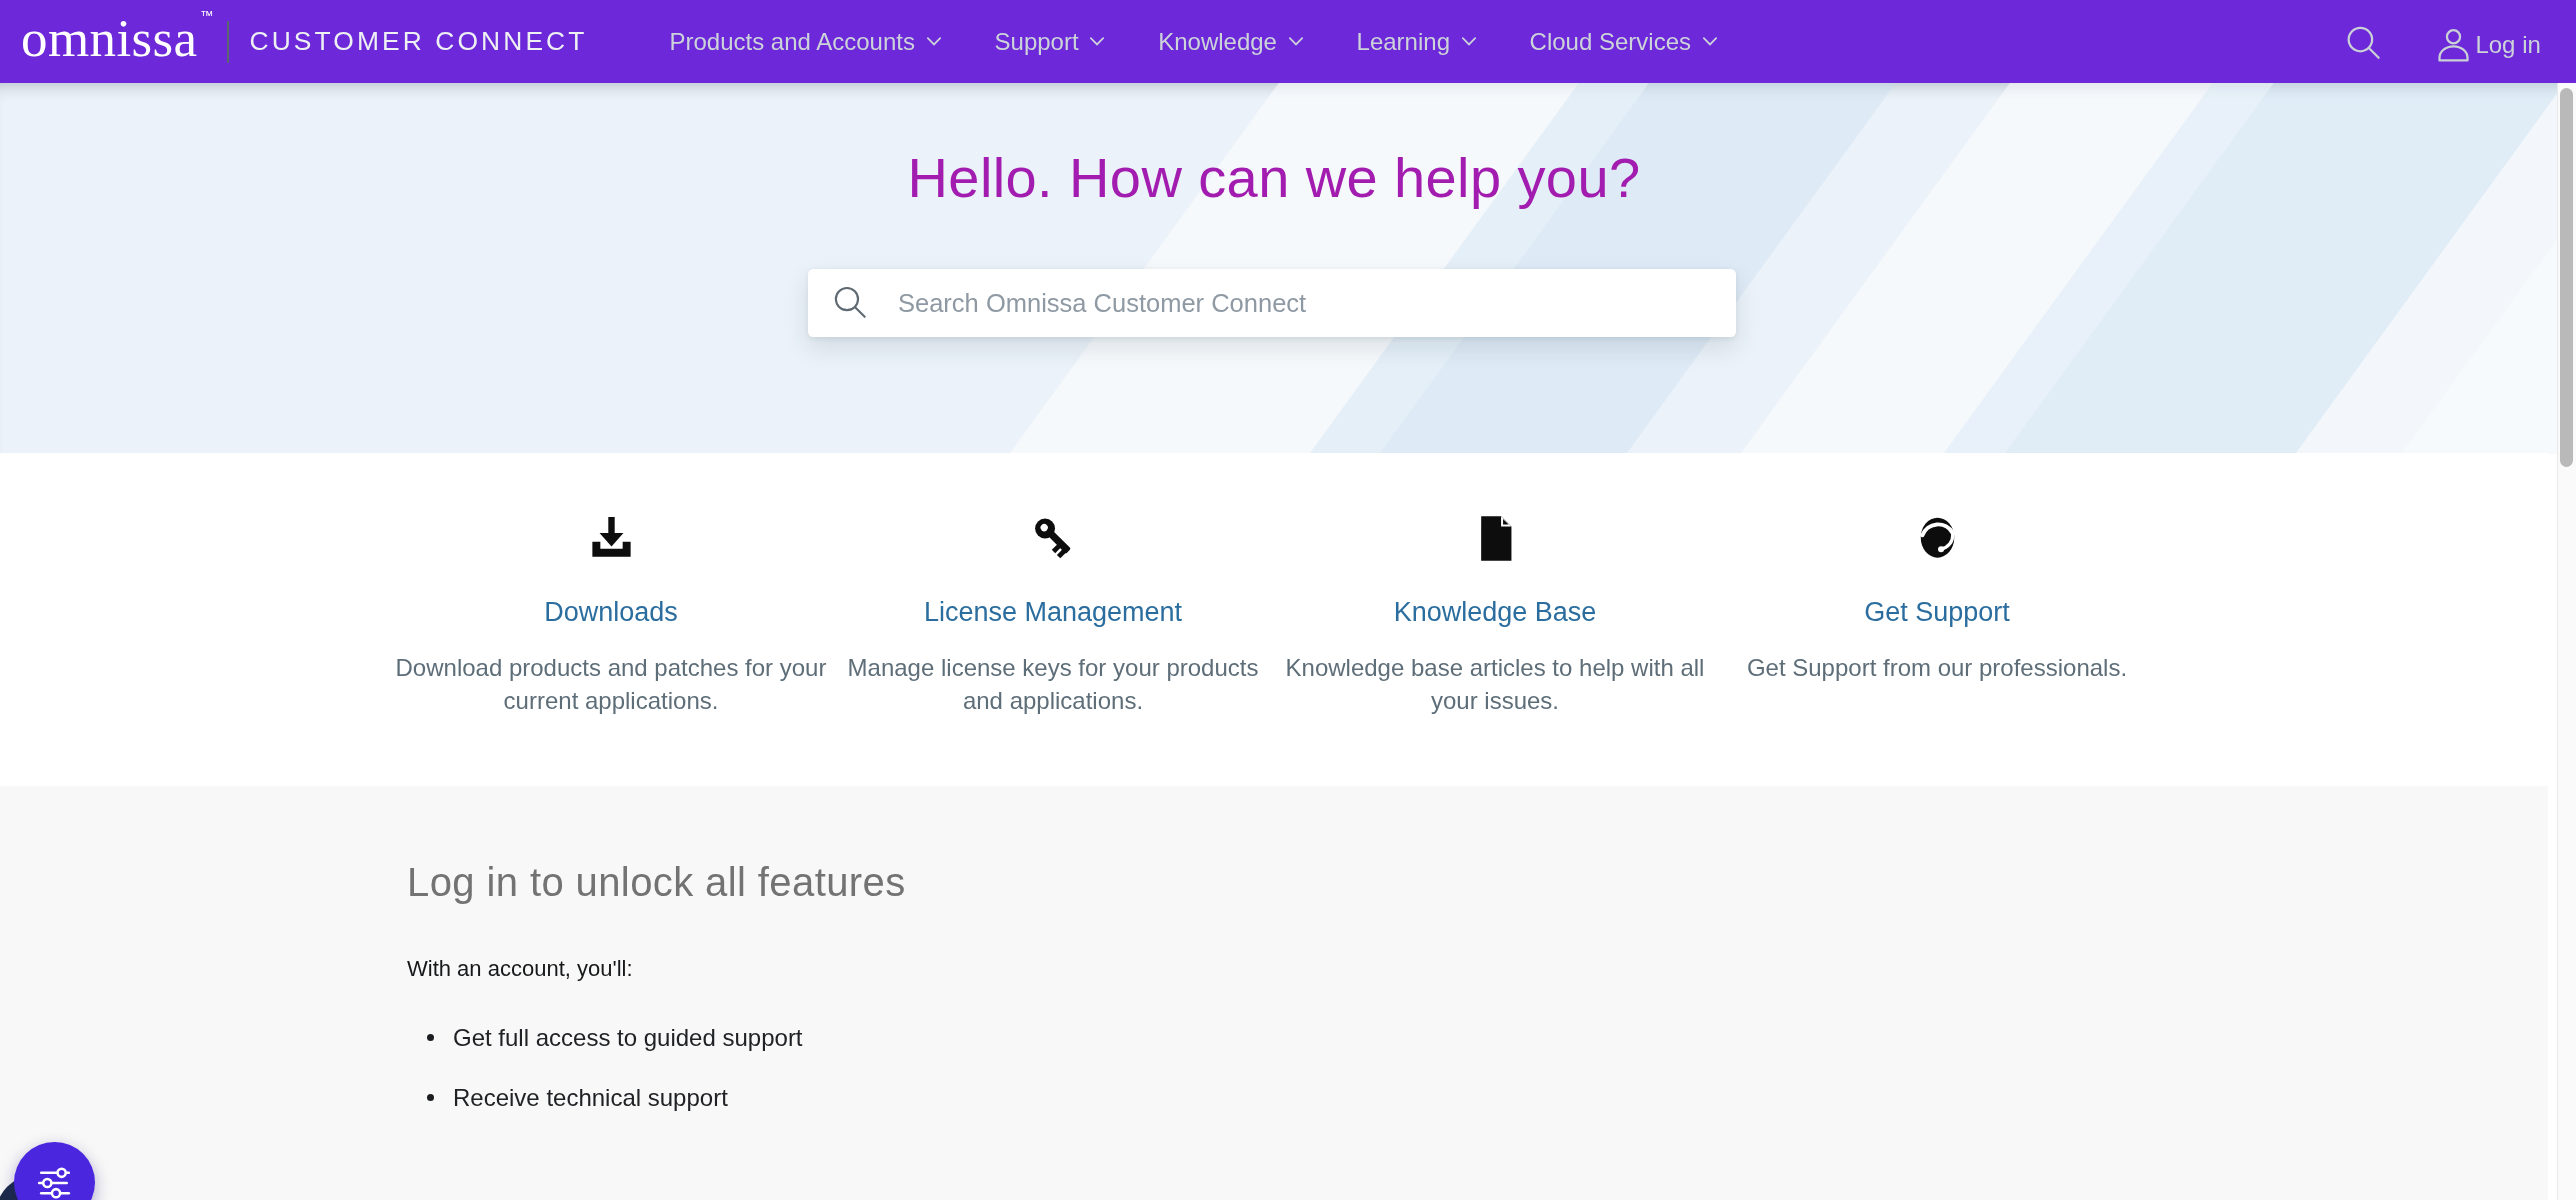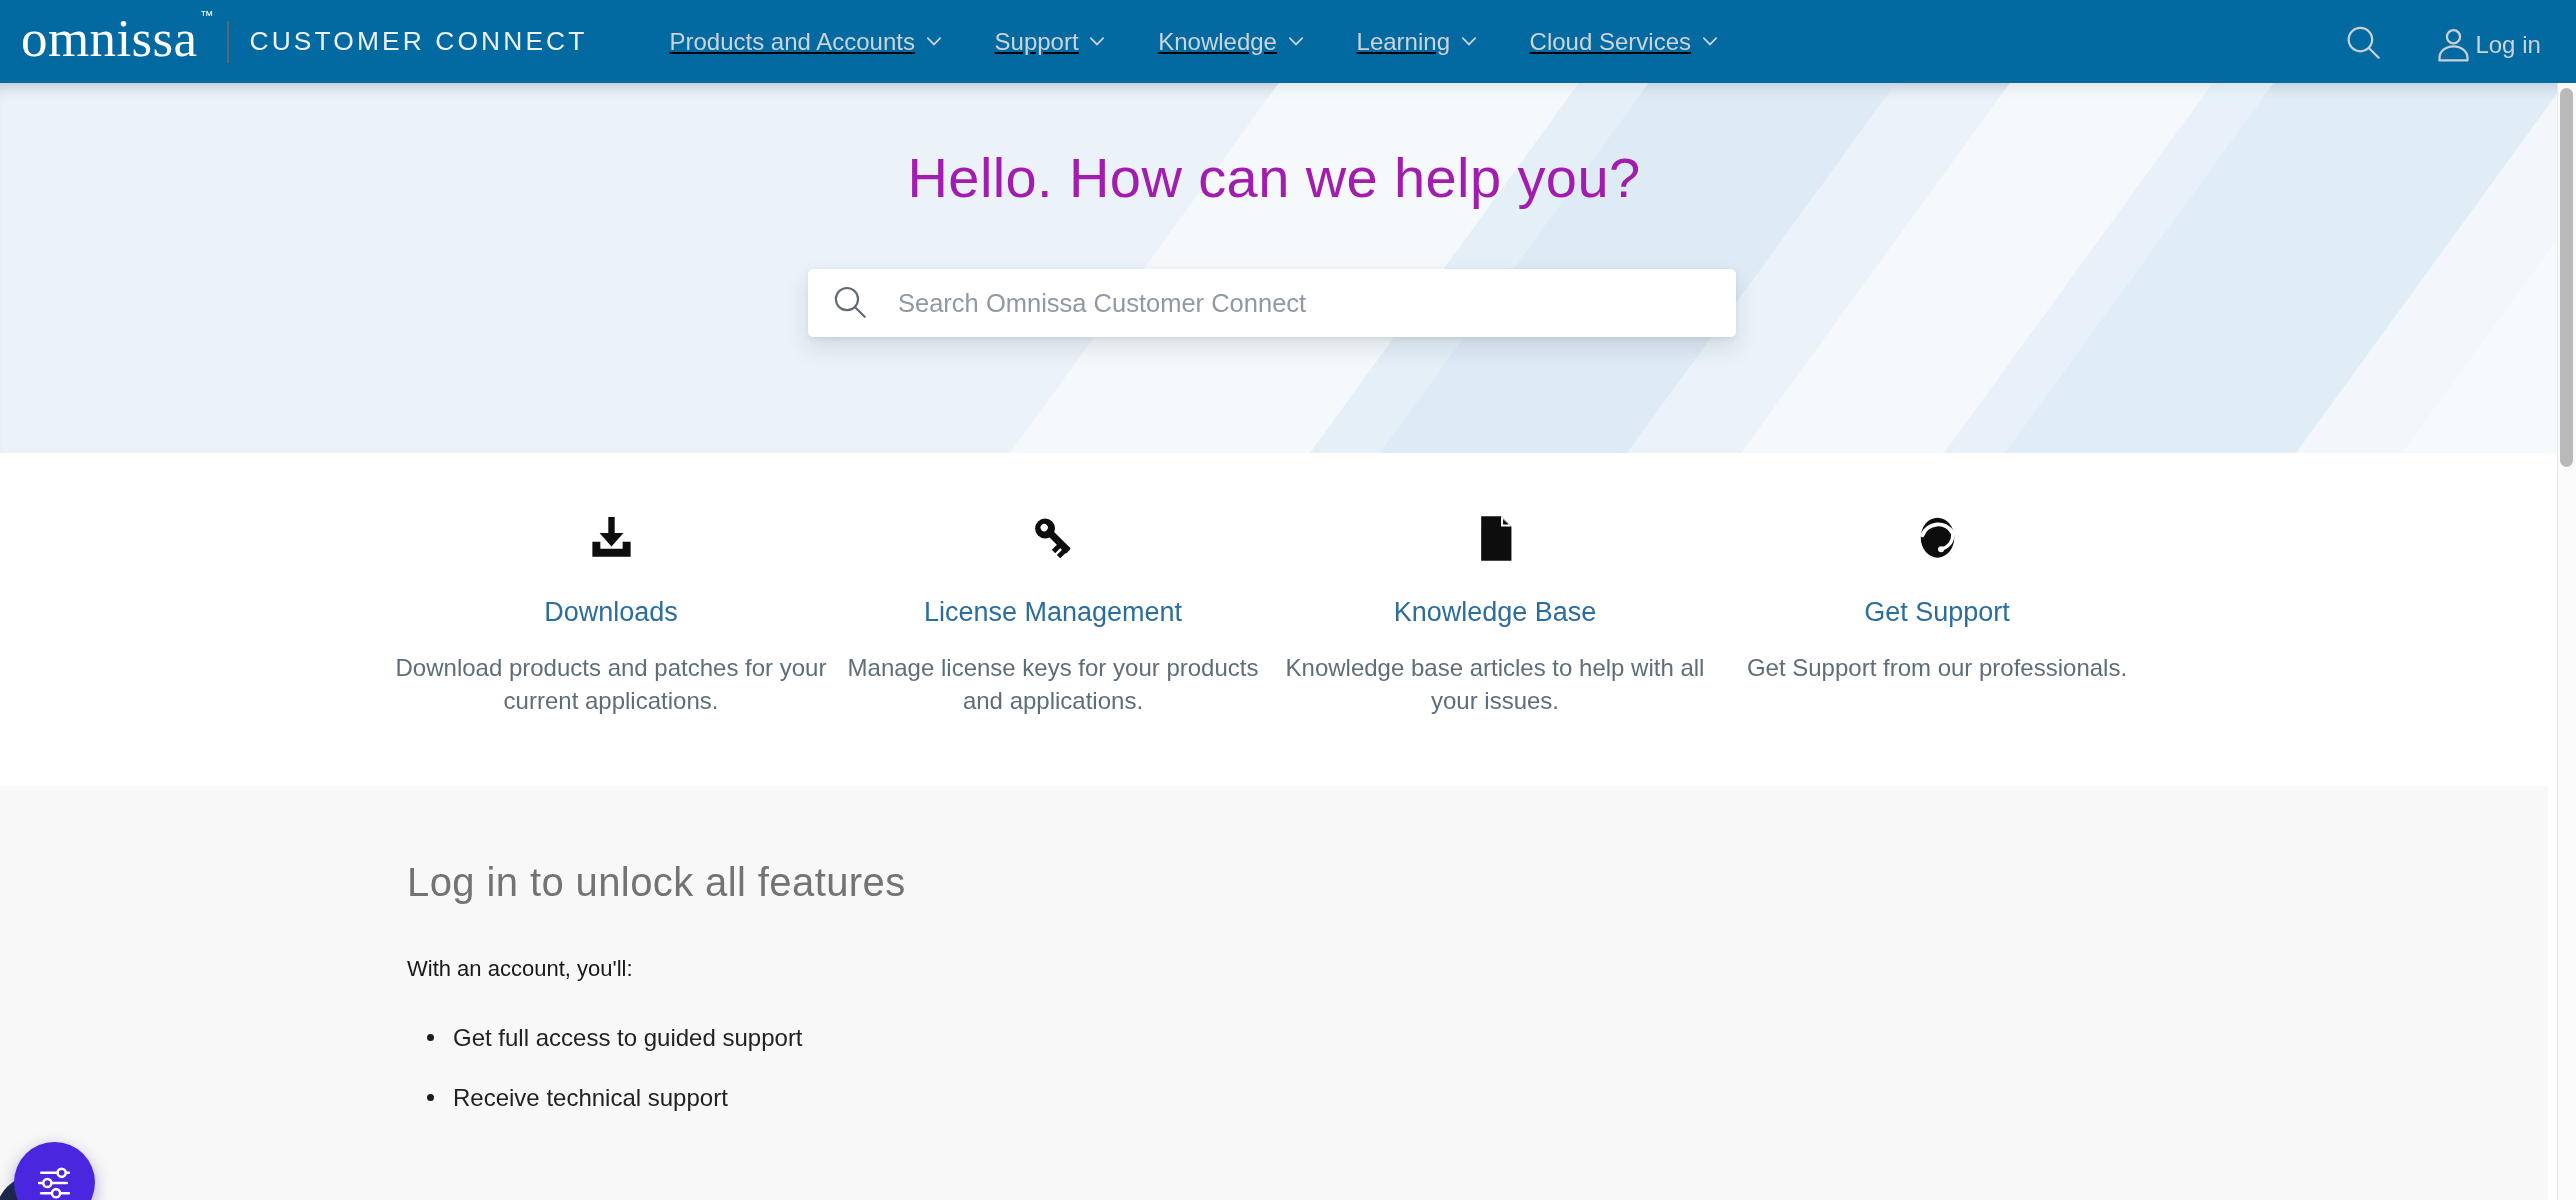--- a/index.html
+++ b/index.html
@@ -5,32 +5,32 @@
   * { margin:0; padding:0; box-sizing:border-box; }
   html,body { background:#ffffff; }
   .screen {
     position:relative; width:2576px; height:1201px; overflow:hidden;
     background:#ffffff; font-family:"Liberation Sans", sans-serif;
   }
 
   
   .nav {
     position:absolute; top:0; left:0; width:2576px; height:83px;
-    background:#0369a1; display:flex; align-items:center; padding:0 26.4px 0 21px; z-index:6;
+    background:#6d28d9; display:flex; align-items:center; padding:0 26.4px 0 21px; z-index:6;gap:46px;
   }
   .brand { display:flex; align-items:center; }
   .logo {
     font-family:"Liberation Serif", serif; font-weight:500; color:#ffffff;
     font-size:53px; line-height:1; letter-spacing:0.4px; margin-top:-7px;
   }
   .logo-tm { color:#ffffff; font-size:13.2px; position:relative; top:-26.4px; left:2.6px; }
   .brand-divider { width:1.8px; height:42px; background:#5b656e; margin:0 21px 0 16px; }
   .portal-title { color:#eef1f3; font-size:26.4px; letter-spacing:3.1px; font-weight:400; }
 
-  .menu { display:flex; align-items:flex-start; gap:53px; margin-left:82px;text-decoration:underline; }
+  .menu { display:flex; align-items:flex-start; gap:53px; margin-left:36px; }
   .menu-item { display:flex; align-items:center; gap:10.6px; color:#ccd3d9; font-size:24px; cursor:pointer; white-space:nowrap; }
 
   .nav-right { margin-left:auto; display:flex; align-items:center; gap:51px; padding-right:8.8px; }
   .nav-search { display:flex; align-items:center; cursor:pointer; margin-top:3.5px; }
   .login { display:flex; flex-direction:row; align-items:center; gap:2.6px; color:#ccd3d9; font-size:24px; cursor:pointer; margin-top:7px; }
 
   
   .hero {
     position:absolute; top:83px; left:0; width:2576px; height:371px;
     background:#ebf2f9; overflow:hidden;

